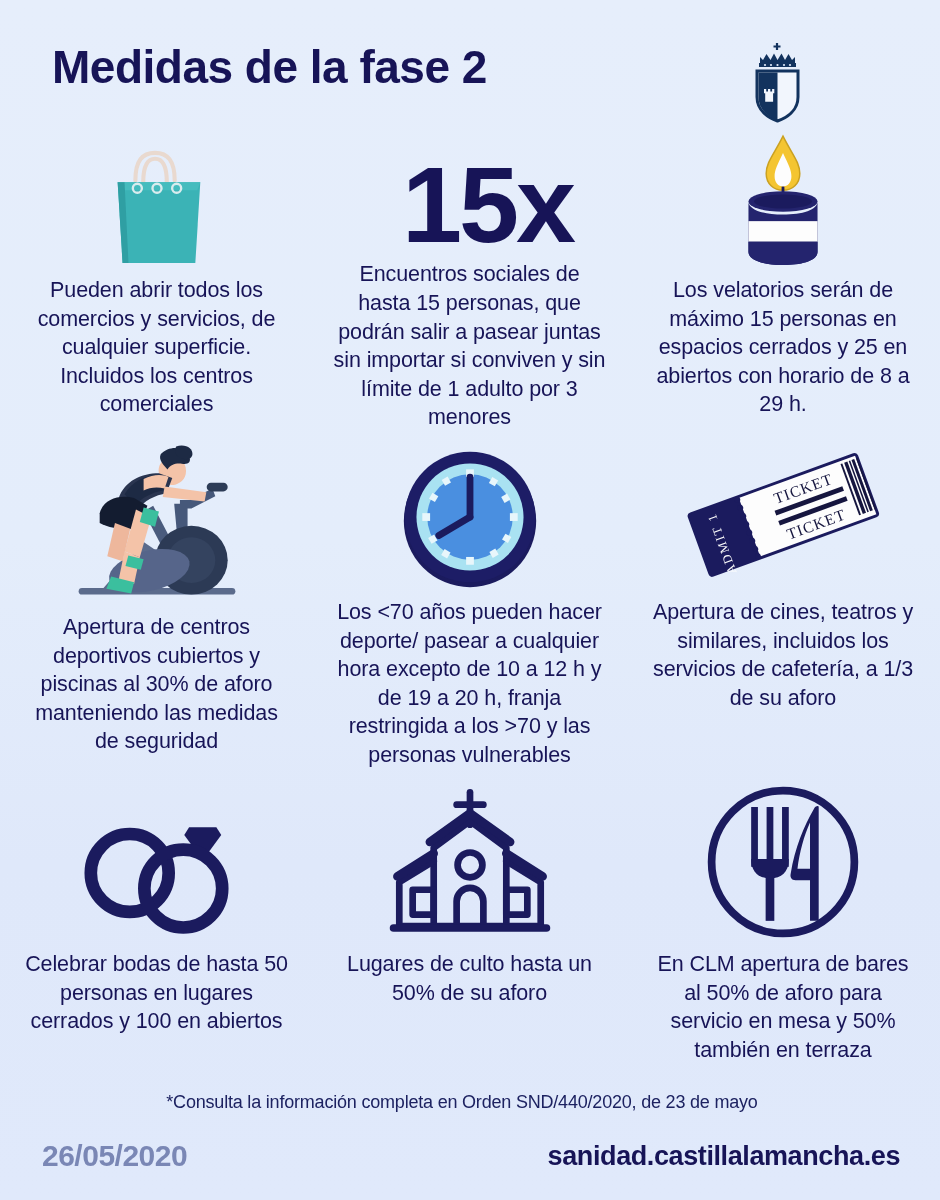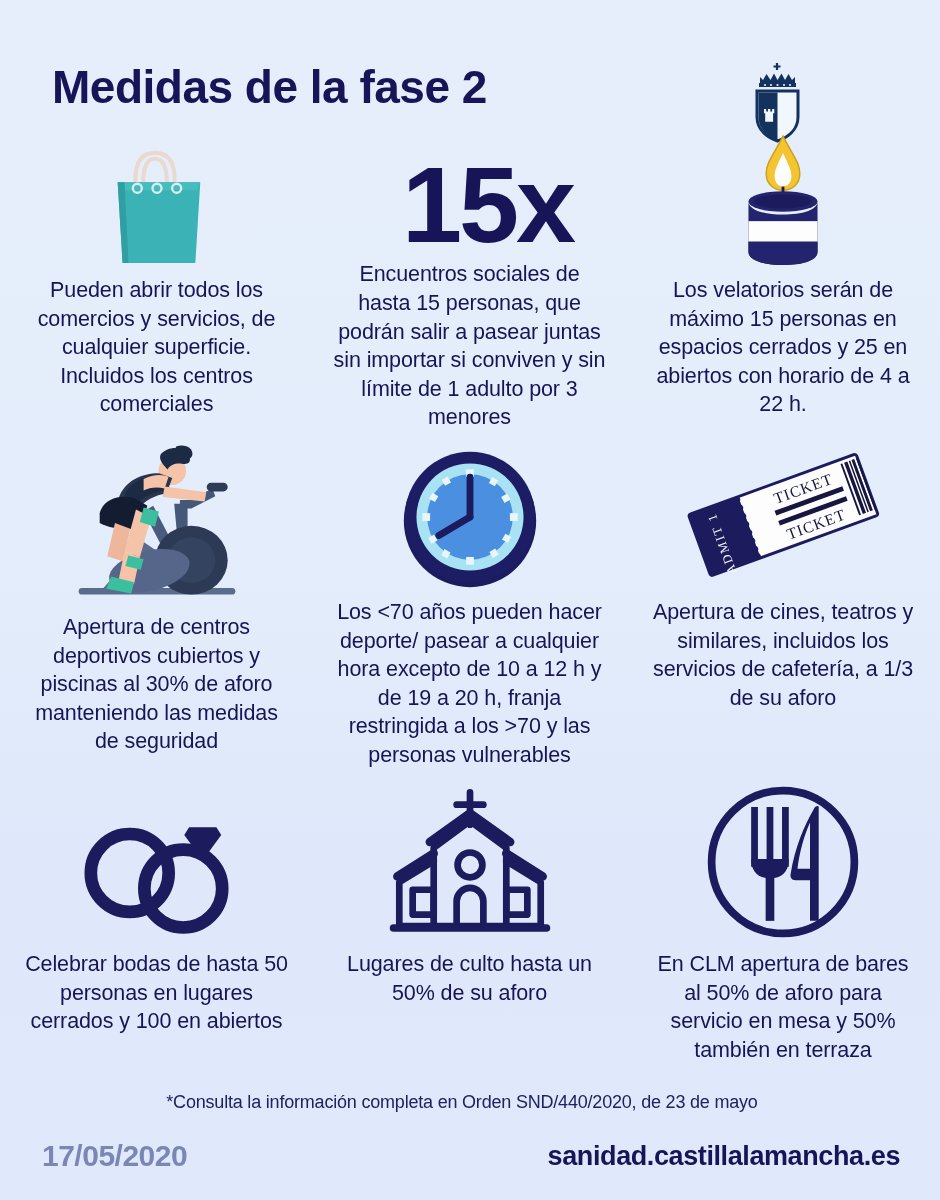--- a/index.html
+++ b/index.html
@@ -12,21 +12,21 @@
   }
   .page{
     position:relative;
     width:940px;height:1200px;
     background:linear-gradient(180deg,#e6eefb 0%,#e4edfb 45%,#dfe8fa 72%,#e0e9fb 100%);
     box-sizing:border-box;
   }
 
   
   .header{
-    position:absolute;top:60px;left:0;width:856px;height:92px;
+    position:absolute;top:40px;left:0;width:856px;height:92px;
   }
   .title{
     position:absolute;left:52px;top:4px;
     font-size:46px;font-weight:700;letter-spacing:-0.5px;
     color:#171457;line-height:1;
     white-space:nowrap;
   }
   .crest{
     position:absolute;right:46px;top:0px;width:64px;height:84px;
   }
@@ -136,21 +136,21 @@
           <path d="M60 30 C66 43 69 48 69 55 C69 62 65 66 60 66 C55 66 51 62 51 55 C51 48 54 43 60 30 Z" fill="#fdfdfd"></path>
           <rect x="58.5" y="66" width="3" height="16" fill="#1b1b5e"></rect>
 
           <ellipse cx="60" cy="82" rx="37" ry="11" fill="#24246e"></ellipse>
           <ellipse cx="60" cy="82" rx="31" ry="7.5" fill="#1b1b5e"></ellipse>
           <path d="M23 82 v54 c0 9 16 14 37 14 s37 -5 37 -14 V82 c0 9 -16 14 -37 14 S23 91 23 82 Z" fill="#24246e"></path>
           <rect x="23" y="103" width="74" height="22" fill="#fdfdfd"></rect>
           <path d="M23 136 c0 9 16 14 37 14 s37 -5 37 -14 v-11 H23 Z" fill="#24246e"></path>
         </svg>
       </div>
-      <div class="caption">Los velatorios serán de máximo 15 personas en espacios cerrados y 25 en abiertos con horario de 4 a 22 h.</div>
+      <div class="caption">Los velatorios serán de máximo 15 personas en espacios cerrados y 25 en abiertos con horario de 8 a 29 h.</div>
     </div>
 
     <div class="cell">
       <div class="art tall">
         <svg viewBox="0 0 200 180" width="196" height="172">
 
           <rect x="18" y="160" width="164" height="7" rx="3.5" fill="#5b6b8c"></rect>
           <path d="M44 160 L86 112 l12 8 L60 163 Z" fill="#5b6b8c"></path>
           <path d="M150 160 L122 112 l-11 7 l29 44 Z" fill="#5b6b8c"></path>
 
@@ -302,16 +302,16 @@
                      M113 44 c-6 13 -11 31 -13 48 h13 Z"></path>
           </g>
         </svg>
       </div>
       <div class="caption">En CLM apertura de bares al 50% de aforo para servicio en mesa y 50% también en terraza</div>
     </div>
 
   </div>
 
   <div class="note">*Consulta la información completa en Orden SND/440/2020, de 23 de mayo</div>
-  <div class="date">17/05/2020</div>
+  <div class="date">26/05/2020</div>
   <div class="site">sanidad.castillalamancha.es</div>
 
 </div>
 
 </body></html>

